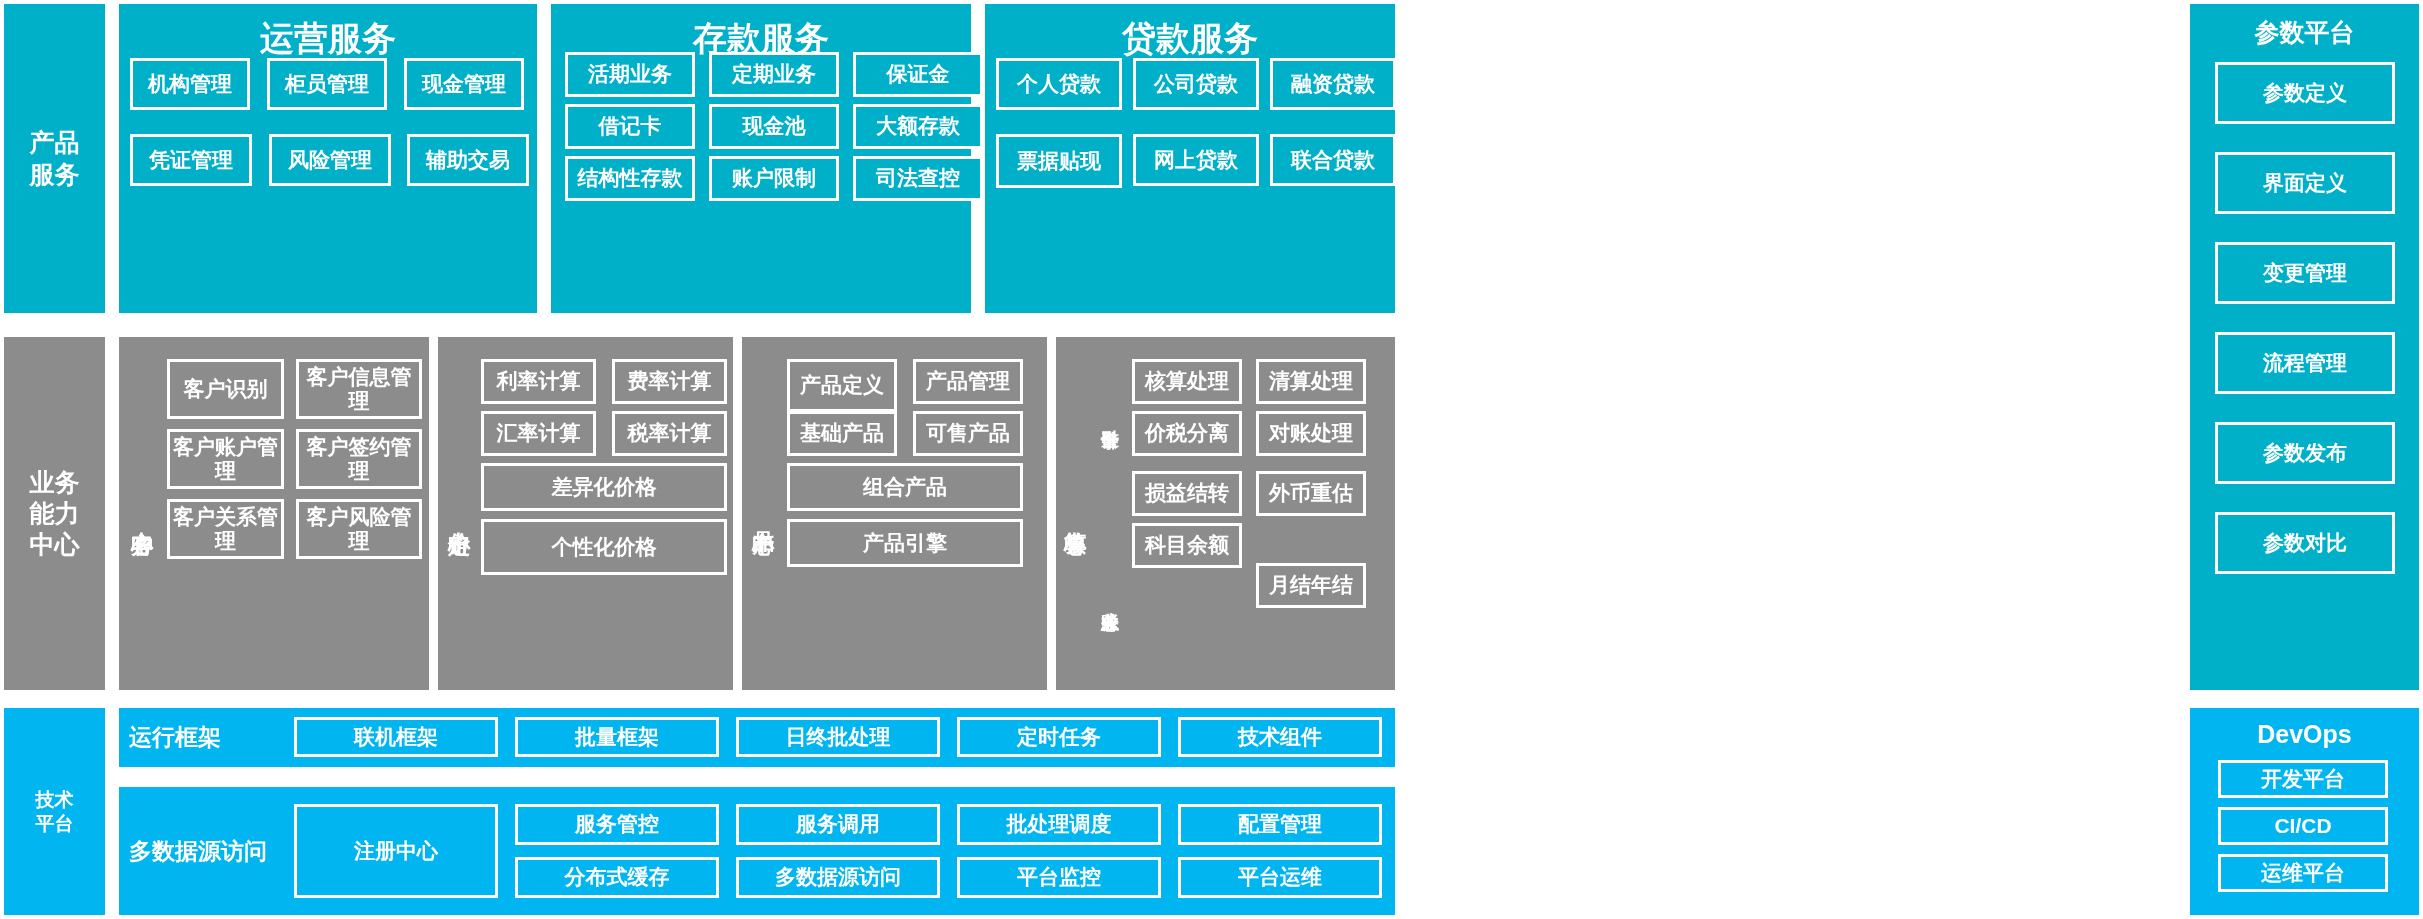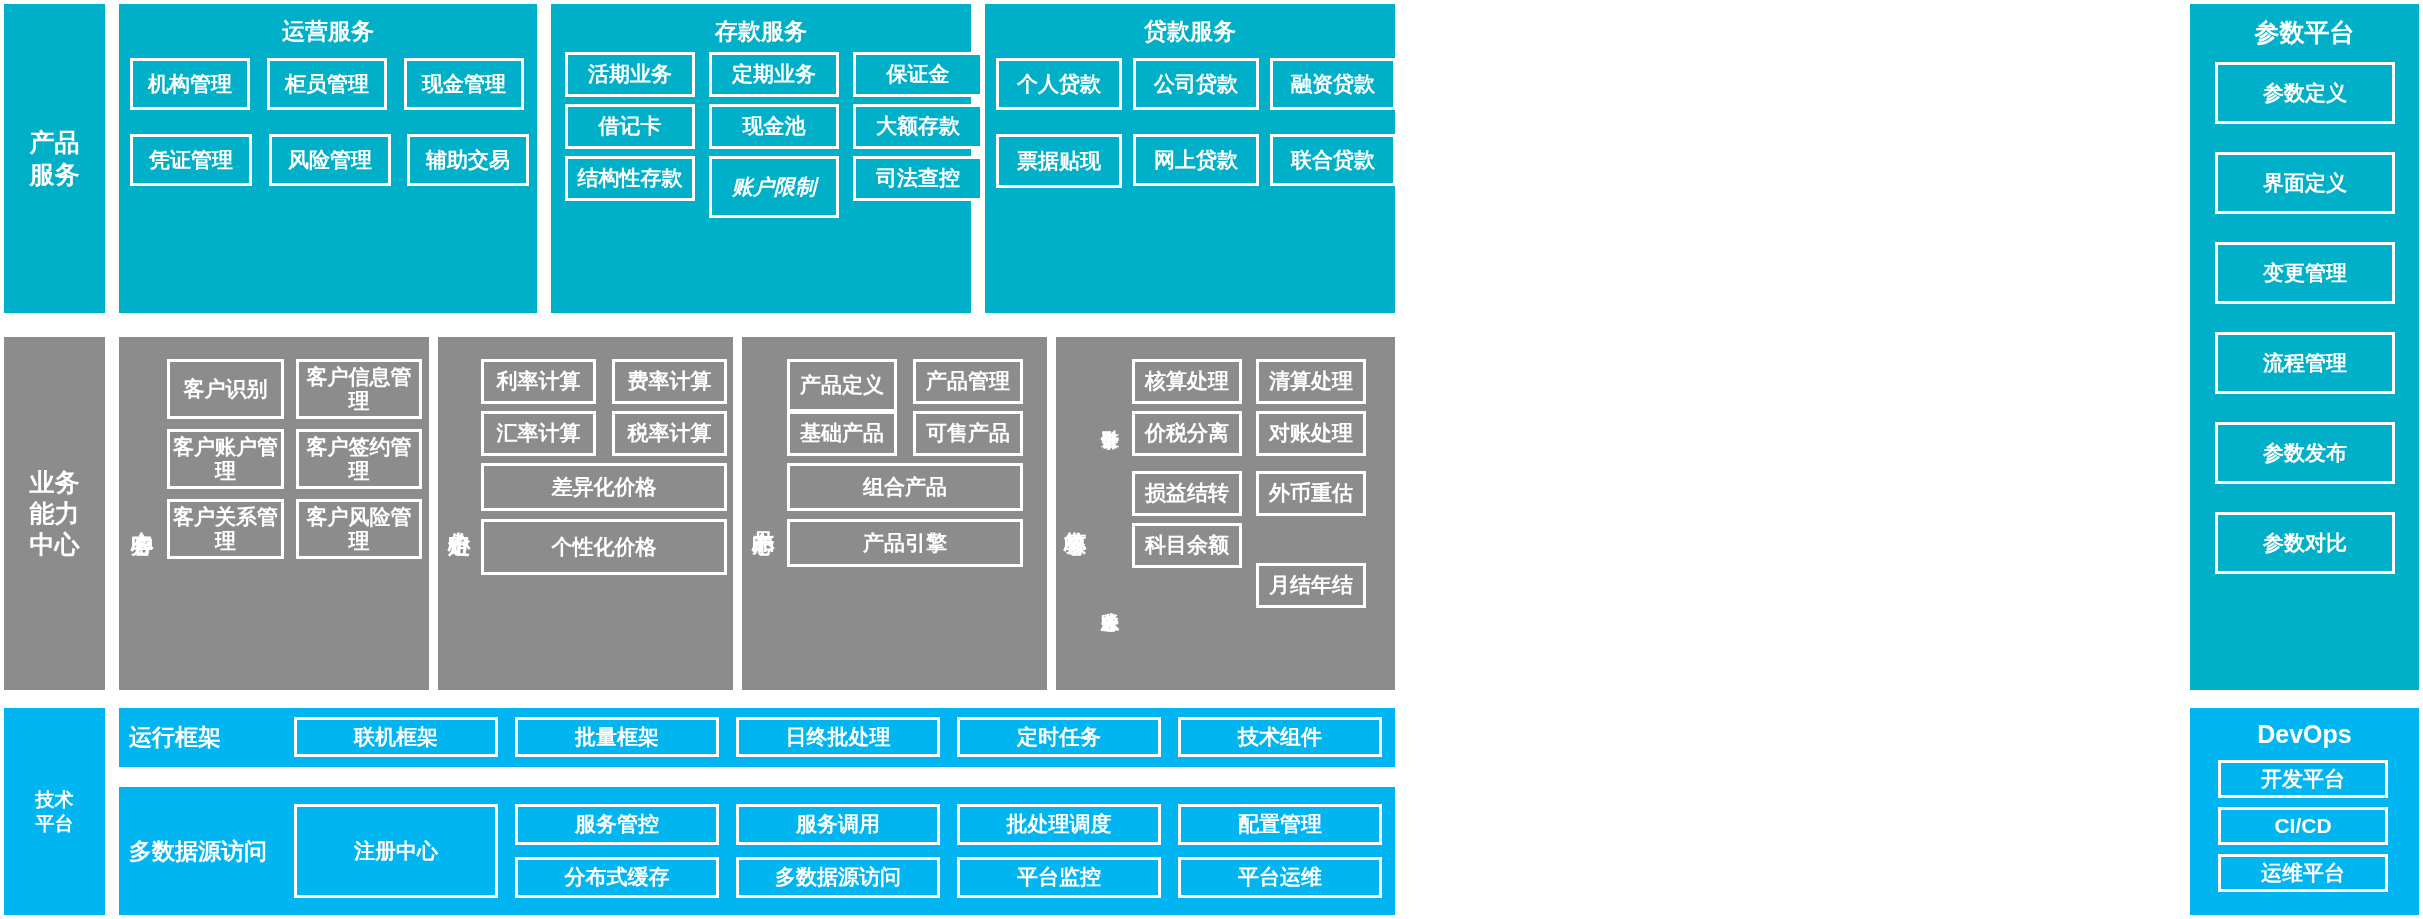--- a/index.html
+++ b/index.html
@@ -30,21 +30,21 @@
     line-height: 1.25;
     white-space: pre-line;
   }
 
   .group-title {
     position: absolute;
     left: 0; right: 0;
     text-align: center;
     color: #ffffff;
     font-weight: bold;
-    font-size: 23px;
+    font-size: 34px;
   }
 
   .vlabel {
     position: absolute;
     color: #ffffff;
     font-weight: bold;
     font-size: 22px;
     line-height: 1.12;
     text-align: center;
     writing-mode: vertical-rl;
@@ -106,21 +106,21 @@
 
   <div class="panel teal" style="left:551px; top:4px; width:420px; height:309px;">
     <div class="group-title" style="top:12px;">存款服务</div>
     <div class="cell teal" style="left:14px; top:48px; width:130px; height:45px;">活期业务</div>
     <div class="cell teal" style="left:158px; top:48px; width:130px; height:45px;">定期业务</div>
     <div class="cell teal" style="left:302px; top:48px; width:130px; height:45px;">保证金</div>
     <div class="cell teal" style="left:14px; top:100px; width:130px; height:45px;">借记卡</div>
     <div class="cell teal" style="left:158px; top:100px; width:130px; height:45px;">现金池</div>
     <div class="cell teal" style="left:302px; top:100px; width:130px; height:45px;">大额存款</div>
     <div class="cell teal" style="left:14px; top:152px; width:130px; height:45px;">结构性存款</div>
-    <div class="cell teal" style="left:158px; top:152px; width:130px; height:62px;font-style:italic;">账户限制</div>
+    <div class="cell teal" style="left:158px; top:152px; width:130px; height:45px;">账户限制</div>
     <div class="cell teal" style="left:302px; top:152px; width:130px; height:45px;">司法查控</div>
   </div>
 
   <div class="panel teal" style="left:985px; top:4px; width:410px; height:309px;">
     <div class="group-title" style="top:12px;">贷款服务</div>
     <div class="cell teal" style="left:11px; top:54px; width:126px; height:52px;">个人贷款</div>
     <div class="cell teal" style="left:148px; top:54px; width:126px; height:52px;">公司贷款</div>
     <div class="cell teal" style="left:285px; top:54px; width:126px; height:52px;">融资贷款</div>
     <div class="cell teal" style="left:11px; top:130px; width:126px; height:54px;">票据贴现</div>
     <div class="cell teal" style="left:148px; top:130px; width:126px; height:52px;">网上贷款</div>

